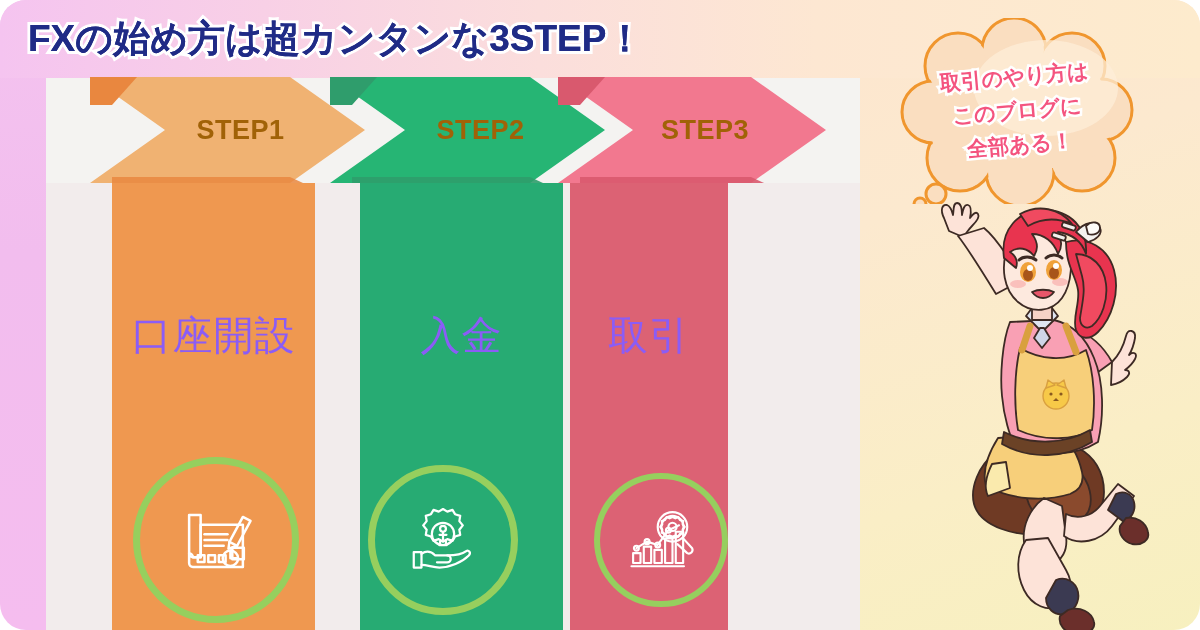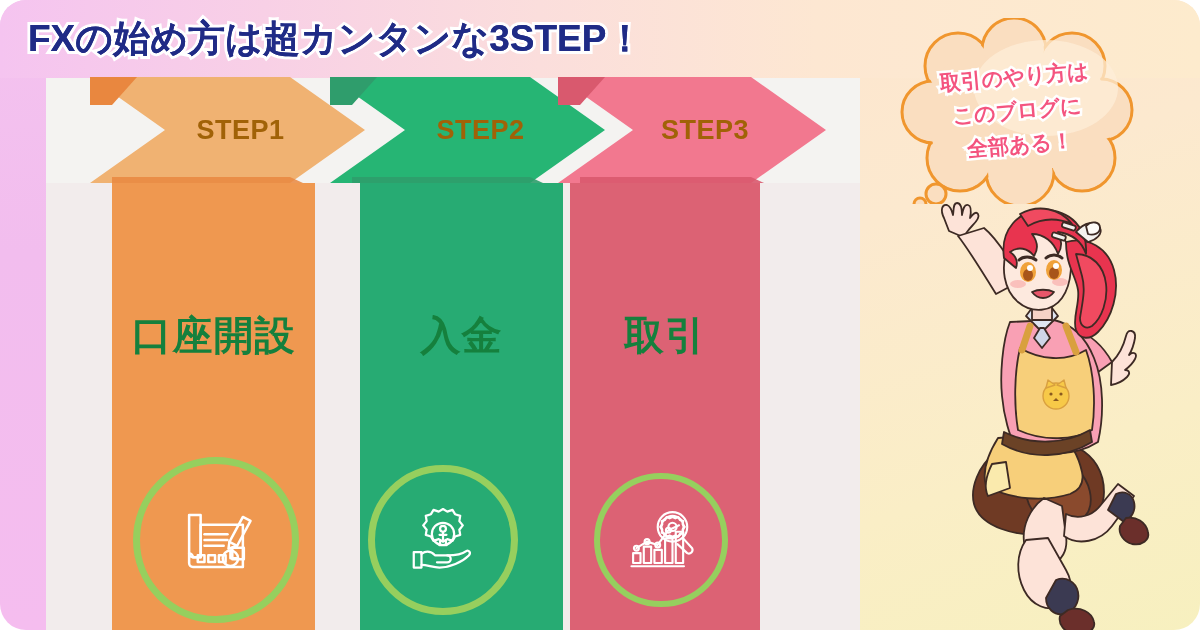--- a/index.html
+++ b/index.html
@@ -44,28 +44,28 @@
     position:absolute;left:28px;top:14px;
     font-size:37px;font-weight:bold;letter-spacing:0px;
     color:#1f2b86;white-space:nowrap;
   }
 
   
   .col{position:absolute;top:183px;}
   .col-body{position:absolute;top:0;left:0;width:100%;height:100%;}
   .col1{left:112px;width:203px;height:447px;}
   .col2{left:360px;width:203px;height:447px;}
-  .col3{left:570px;width:190px;height:447px;}
+  .col3{left:570px;width:158px;height:447px;}
   .col1 .col-body{background:#ef9850;}
   .col2 .col-body{background:#27ab73;}
   .col3 .col-body{background:#dc6274;}
 
   .col-label{
     position:absolute;left:0;width:100%;top:125px;
-    text-align:center;color:#15803d;font-weight:bold;font-size:40px;
+    text-align:center;color:#8b5cf6;font-weight:normal;font-size:40px;
     letter-spacing:1px;
   }
 
   
   .chev{position:absolute;top:77px;height:106px;}
   .chev-shape{position:absolute;inset:0;}
   .chev1{left:90px;width:275px;}
   .chev2{left:330px;width:275px;}
   .chev3{left:558px;width:268px;}
   .chev-label{

